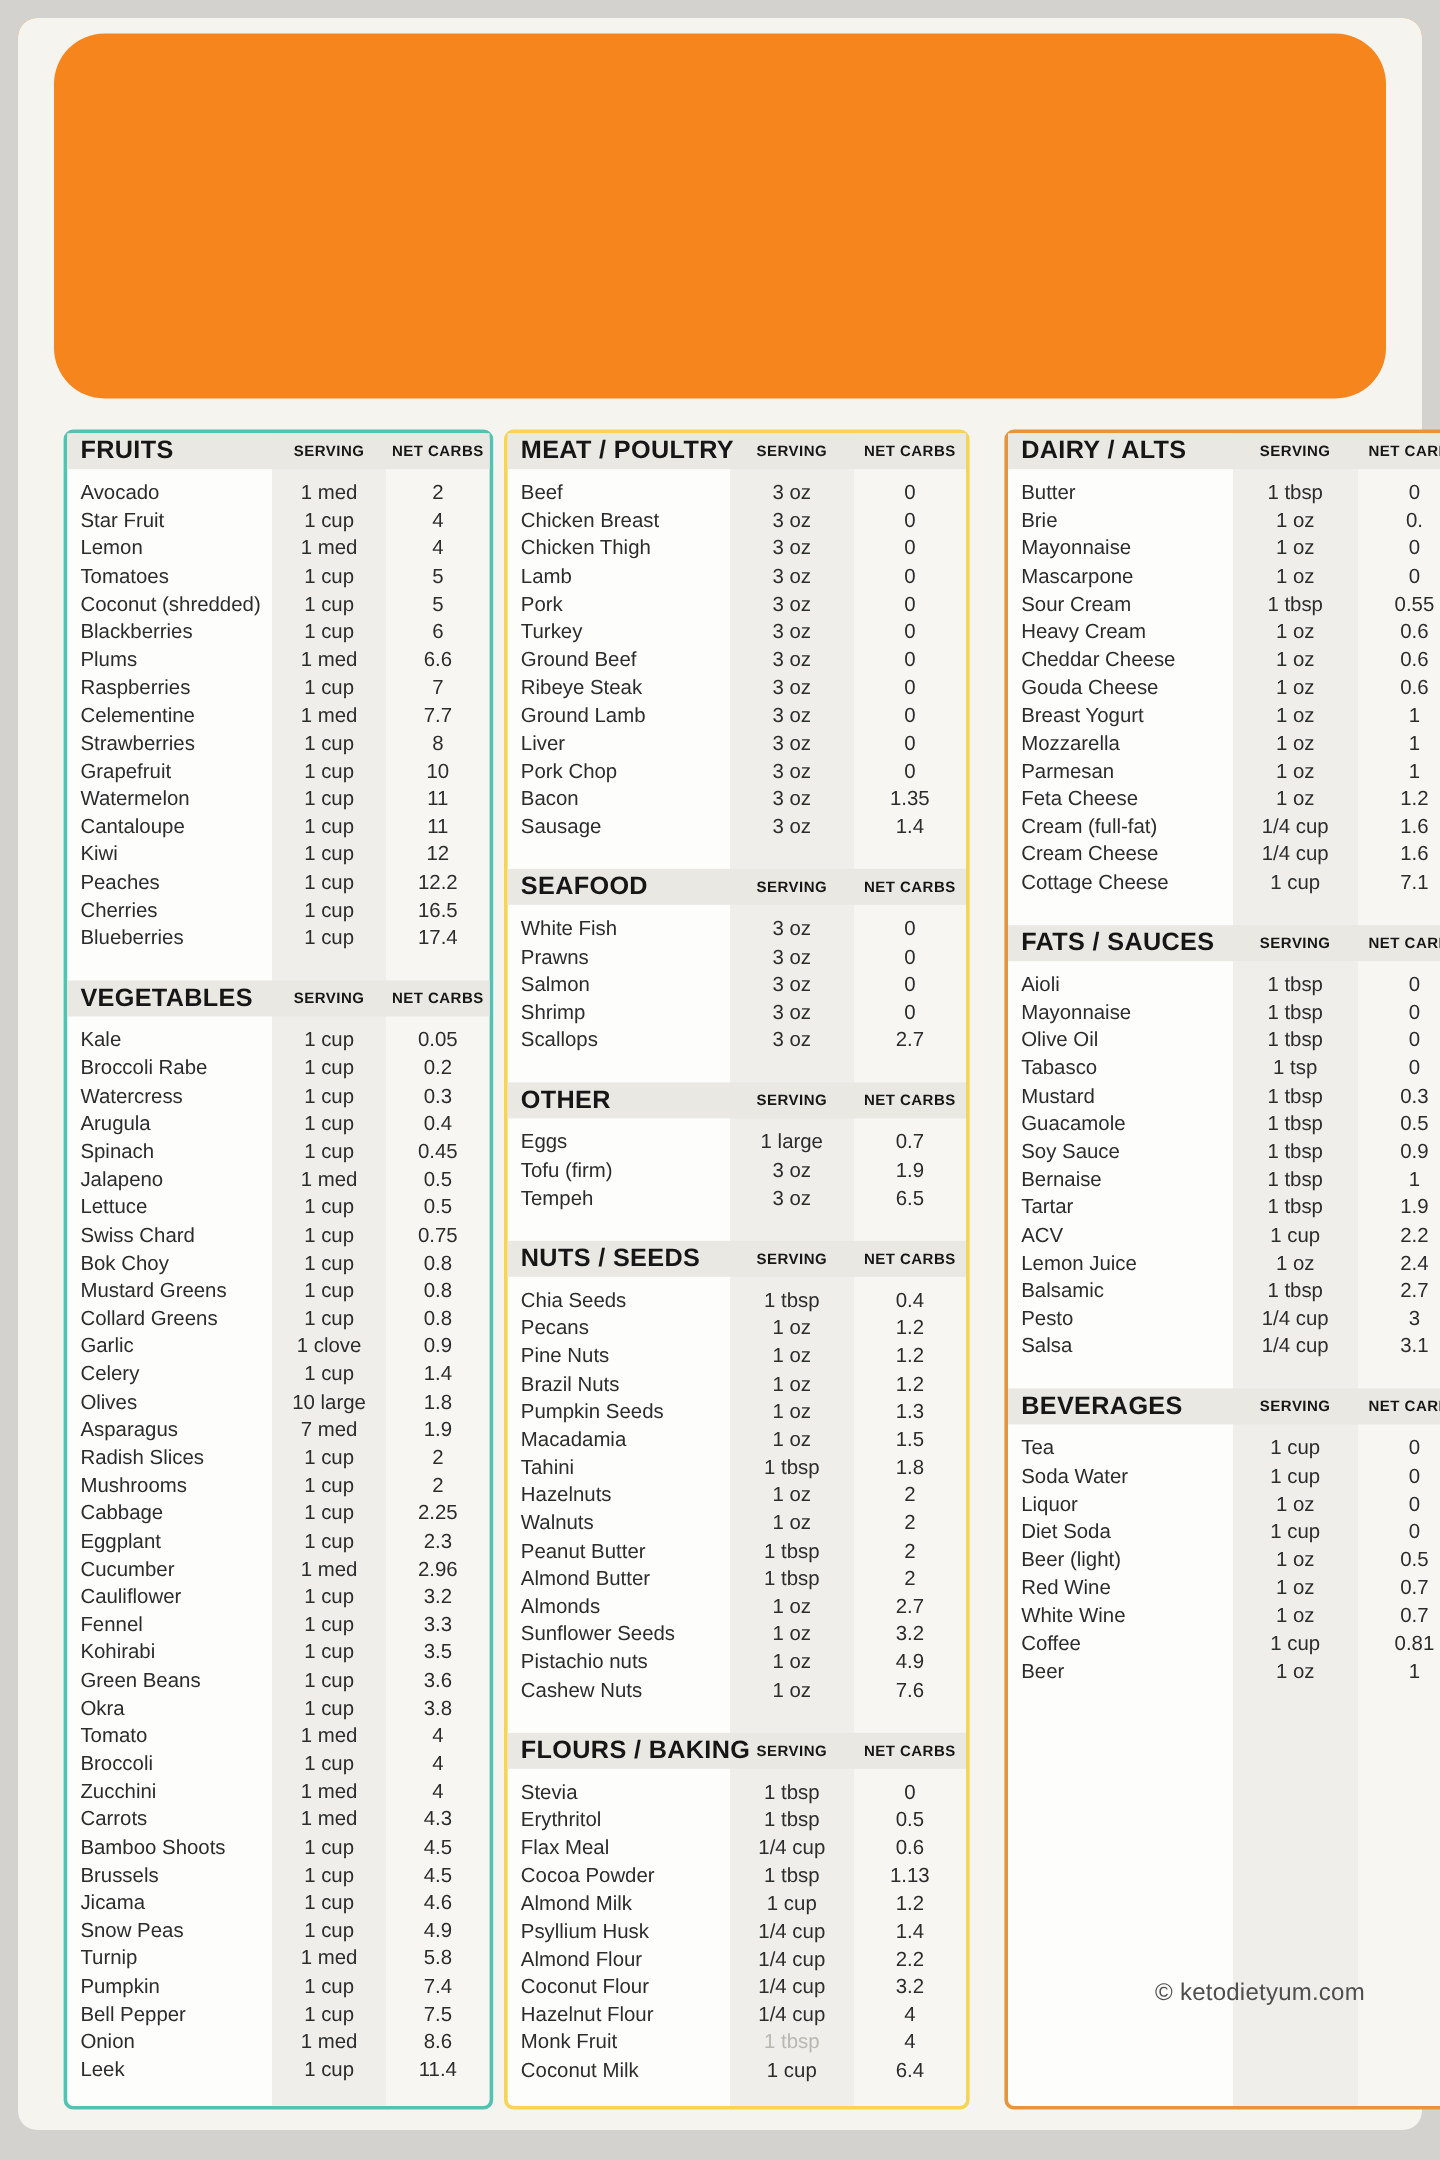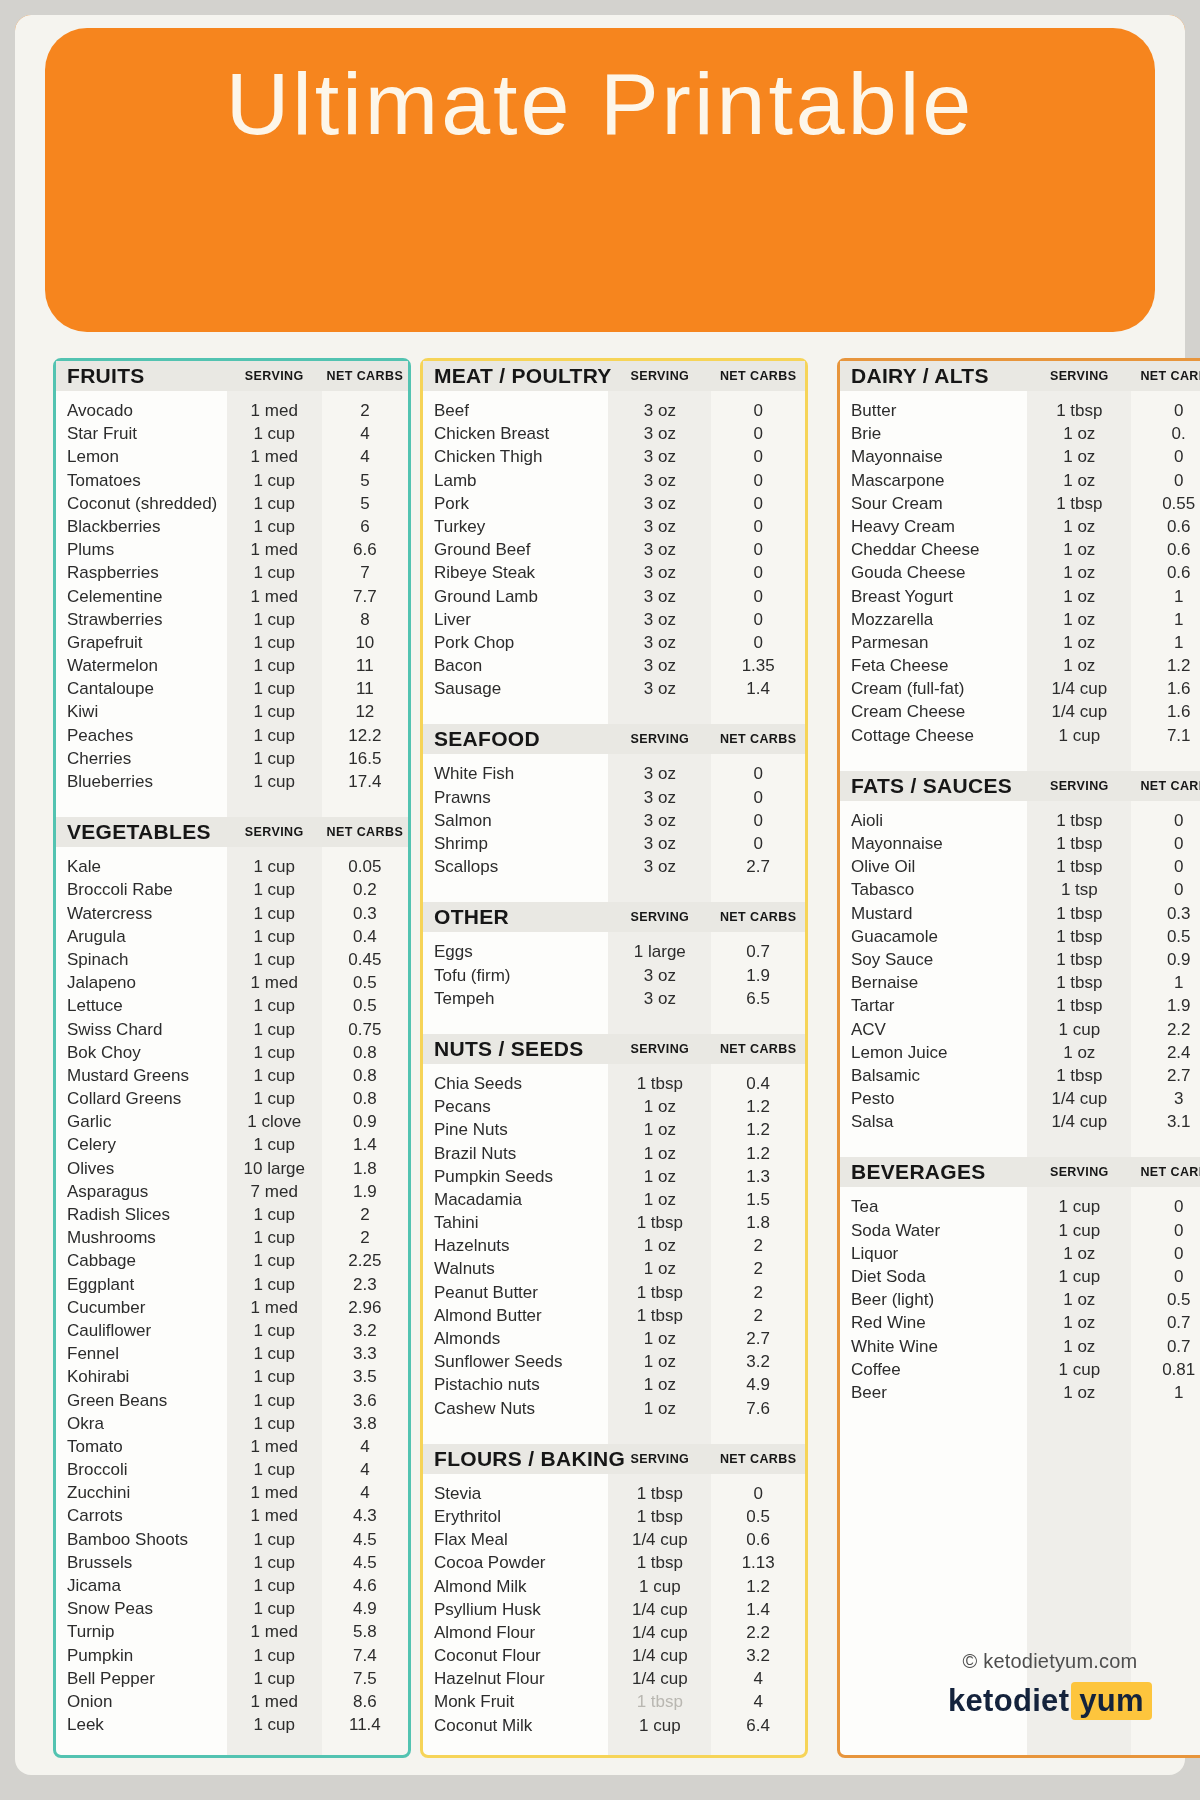--- a/index.html
+++ b/index.html
@@ -51,21 +51,20 @@
   .logo { margin-top:10px; font-size:31px; font-weight:bold; color:#14233c; letter-spacing:.3px; }
   .logo-accent { background:#fdc53d; padding:1px 8px 2px 8px; border-radius:4px; margin-left:2px; color:#14233c; }
 </style>
 </head>
 <body>
 
 <div class="top-strip"></div>
 <div class="page"></div>
 
 <div class="header-box">
-  <div class="title-line1">Ultimate Printable</div>
 </div>
 
 <div id="columns-root">
     <div class="tcol c0" style="border-color: rgb(83, 195, 177);">
       <div class="section">
         <div class="sec-header">
           <div class="sec-title">FRUITS</div>
           <div class="col-label">SERVING</div>
           <div class="col-label">NET CARBS</div>
         </div>
@@ -855,16 +854,13 @@
             <div class="cell-serving">1 oz</div>
             <div class="cell-carbs">1</div>
           </div>
         </div>
       </div>
     </div>
   </div>
 
 <div class="footer">
   <div class="copyright">© ketodietyum.com</div>
-  <div class="logo">
-    <span>ketodiet</span><span class="logo-accent">yum</span>
-  </div>
 </div>
 
 </body></html>

